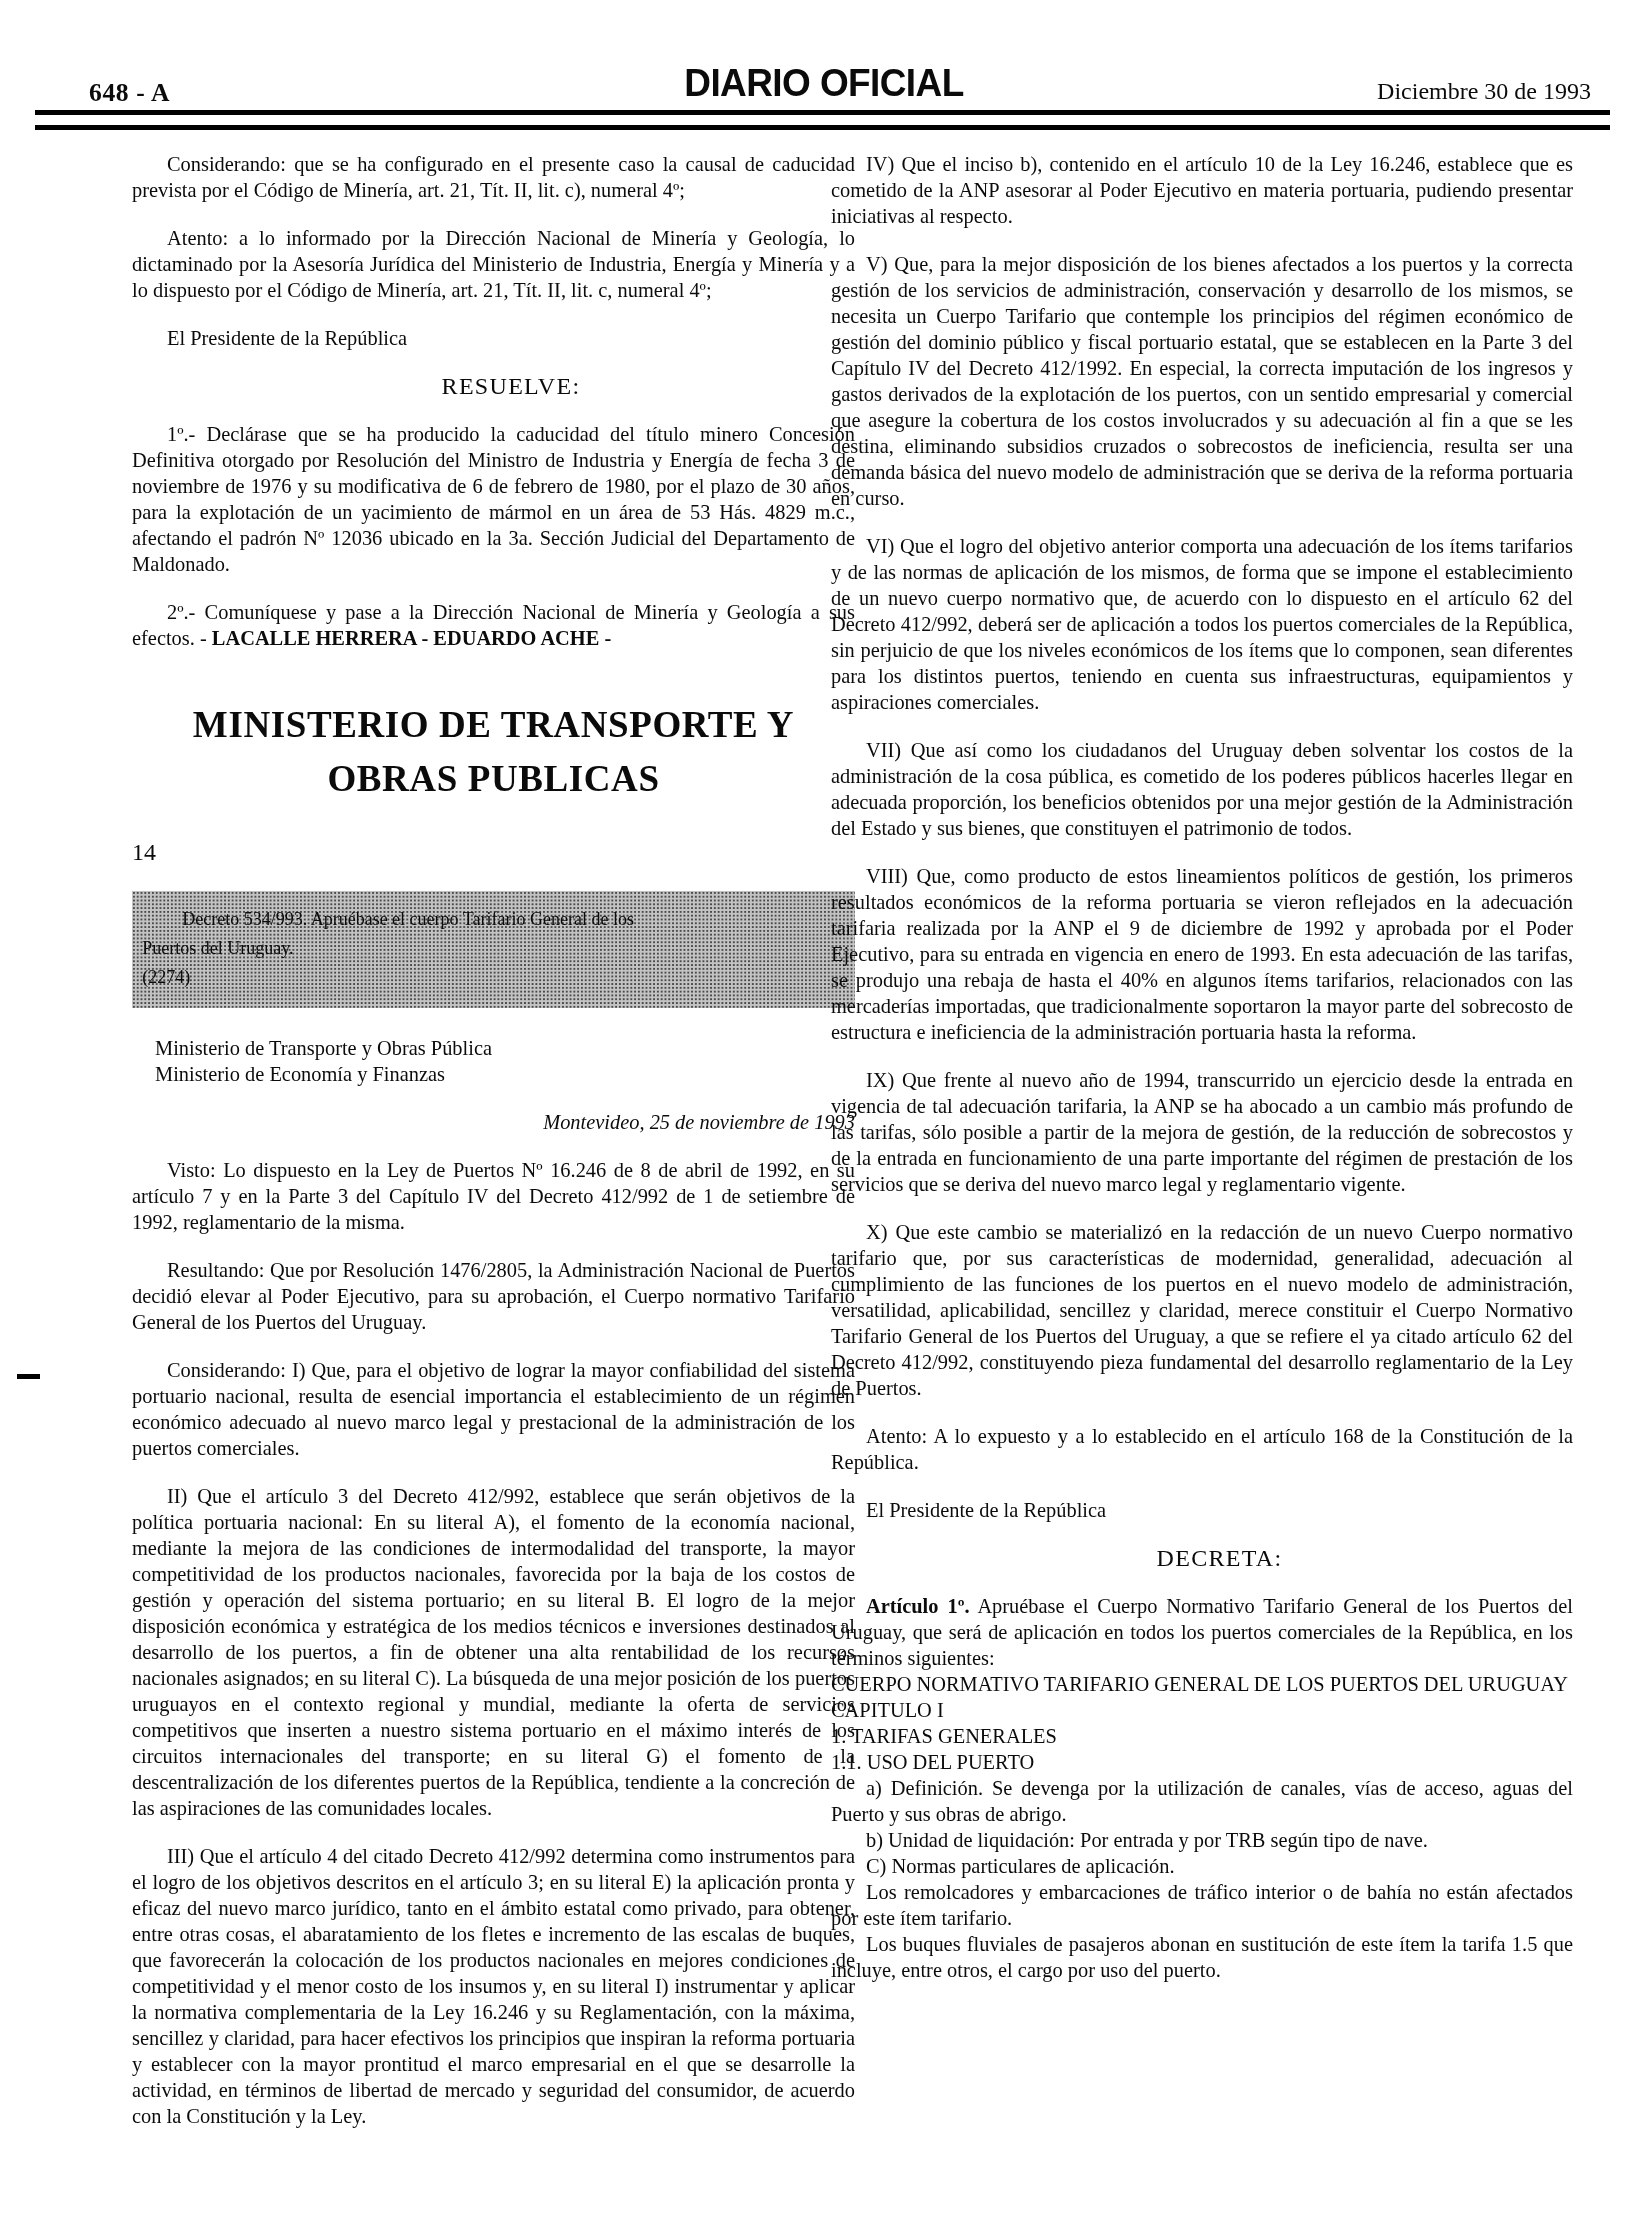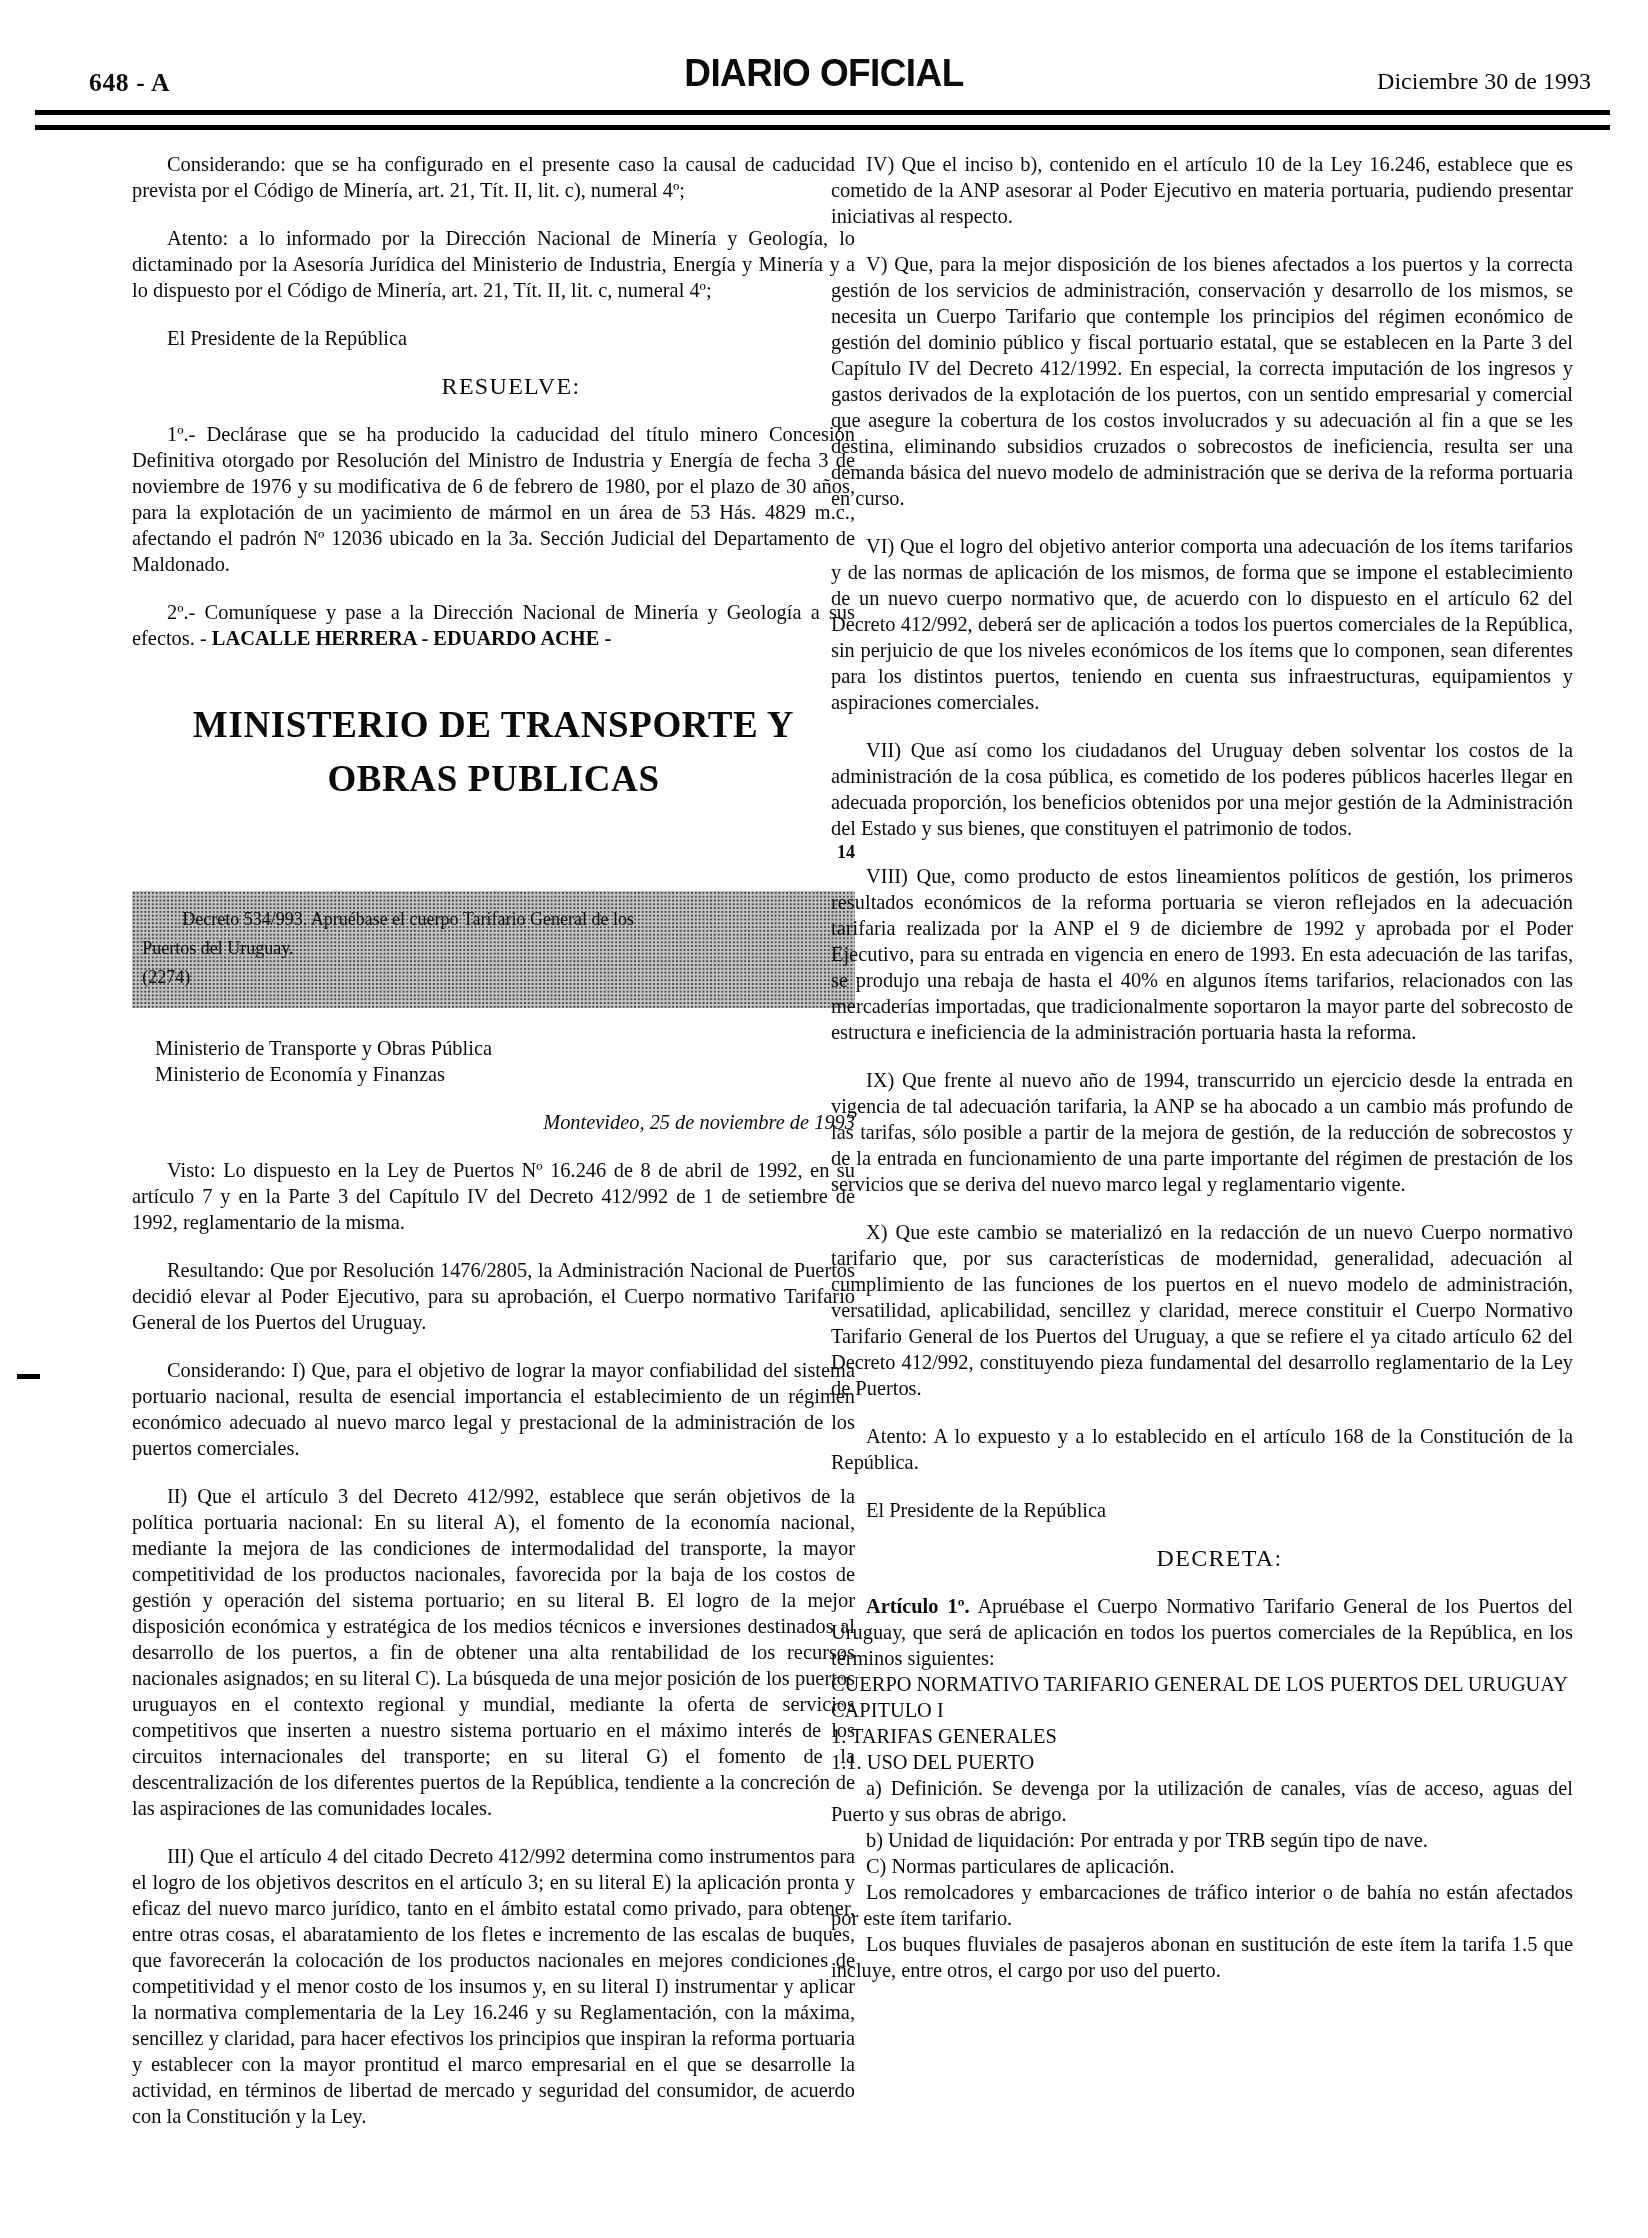--- a/index.html
+++ b/index.html
@@ -7,21 +7,21 @@
     position:relative;
     width:1648px;height:2239px;
     margin:0 auto;
     background:#ffffff;
     font-family:"Liberation Serif","DejaVu Serif",serif;
     color:#0b0b0b;
     overflow:hidden;
   }
   
   .masthead{
-    position:absolute;left:38px;right:38px;top:40px;height:58px;
+    position:absolute;left:38px;right:38px;top:50px;height:58px;
   }
   .masthead .pageno{
     position:absolute;left:51px;bottom:0;
     font-size:25.6px;font-weight:bold;letter-spacing:0.6px;
   }
   .masthead .title{
     position:absolute;left:0;right:0;bottom:3.8px;text-align:center;
     font-family:"Liberation Sans","DejaVu Sans",sans-serif;
     font-size:37px;font-weight:bold;letter-spacing:-0.6px;
     transform:scaleY(1.05);
@@ -46,21 +46,21 @@
 
   .heading-small{
     margin:25.6px 0 0 0;text-align:center;font-weight:normal;
     font-size:24px;letter-spacing:1.3px;text-indent:0;
   }
   .ministry-heading{
     margin:47px 0 0 0;text-align:center;font-weight:bold;
     font-size:37px;line-height:54px;letter-spacing:0.6px;text-indent:0;
   }
   .item-number{
-    margin:33px 0 0 0;text-align:right;font-weight:bold;font-size:18px;text-indent:0;
+    margin:33px 0 0 0;text-align:left;font-weight:normal;font-size:24px;text-indent:0;
   }
   .decree-box{
     margin:25.6px 0 0 0;
     background-color:#c3c3c3;
     background-image:radial-gradient(circle,#4a4a4a 0.9px,rgba(0,0,0,0) 1.1px);
     background-size:3.8px 3.8px;
     padding:14px 12.8px 16.6px 10.2px;
     font-weight:normal;font-size:18px;line-height:29px;
   }
   .decree-box .l1{text-indent:40px;}

